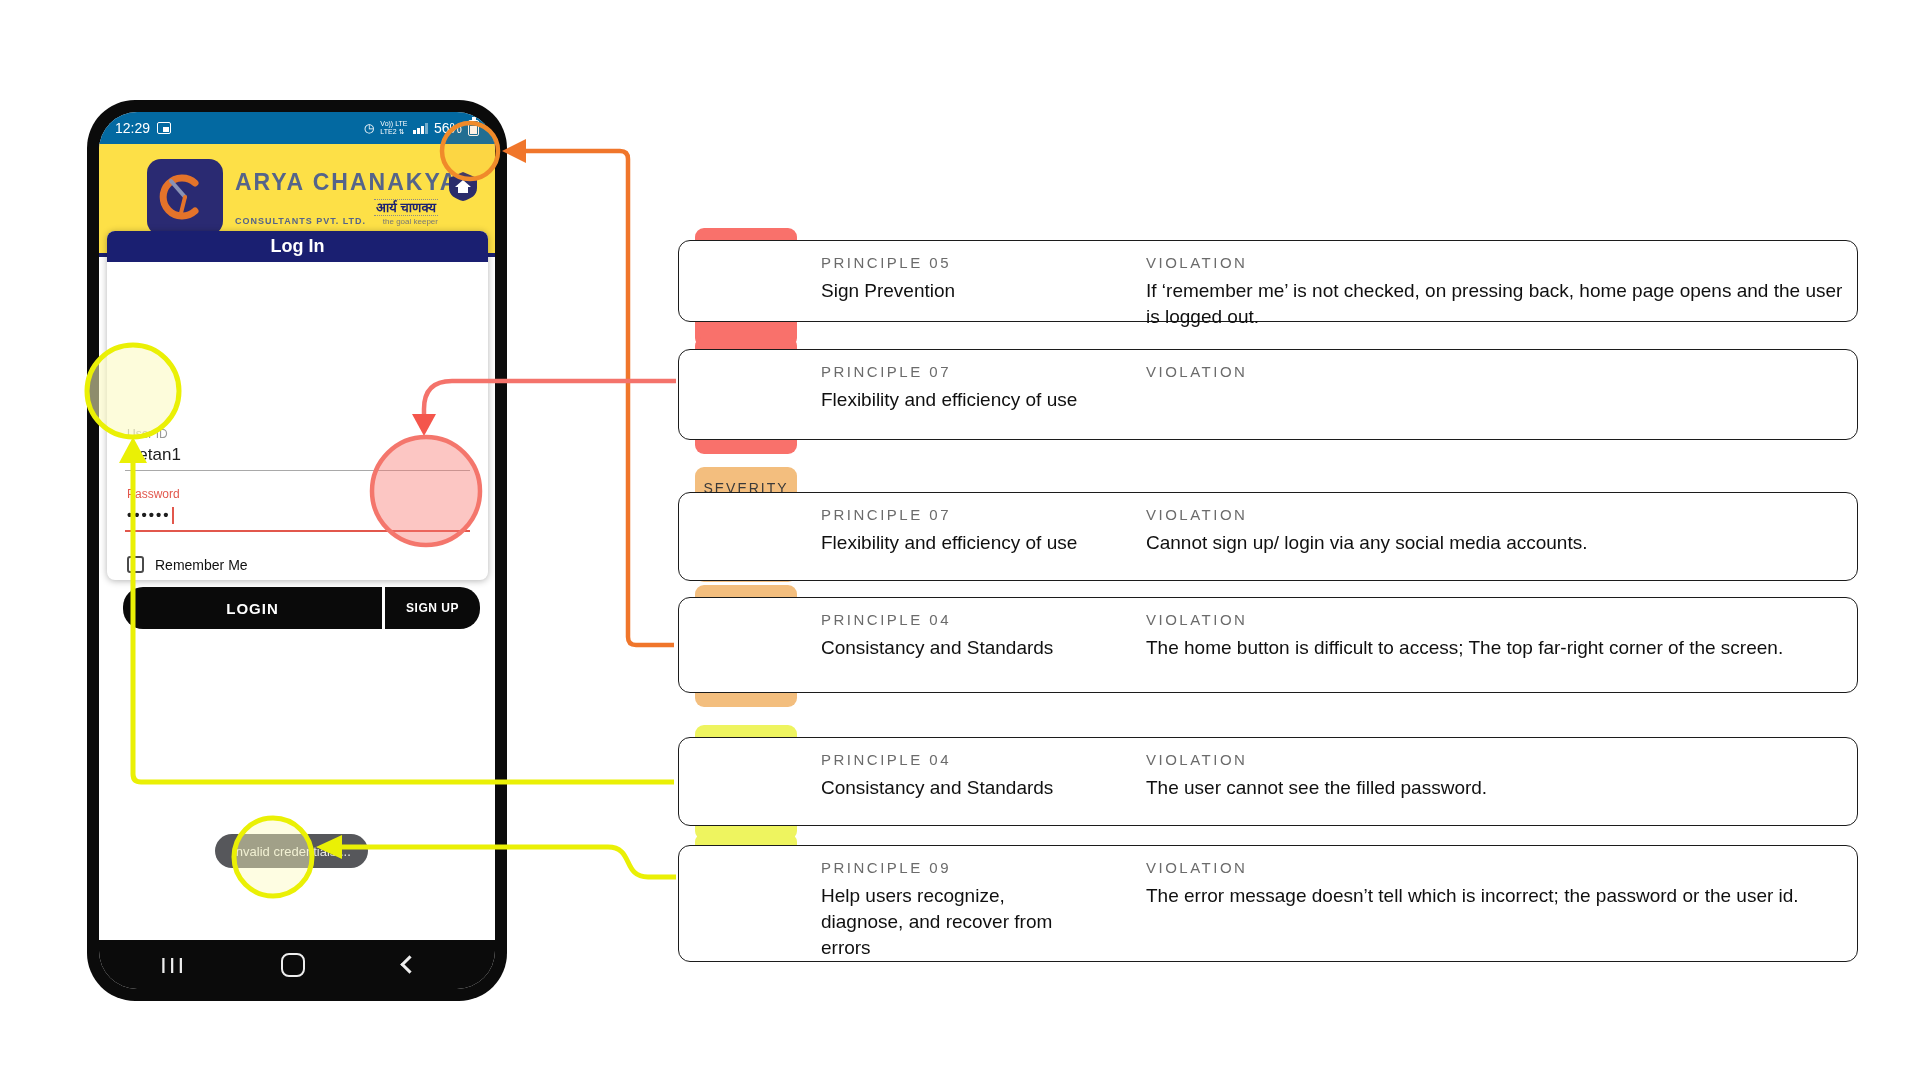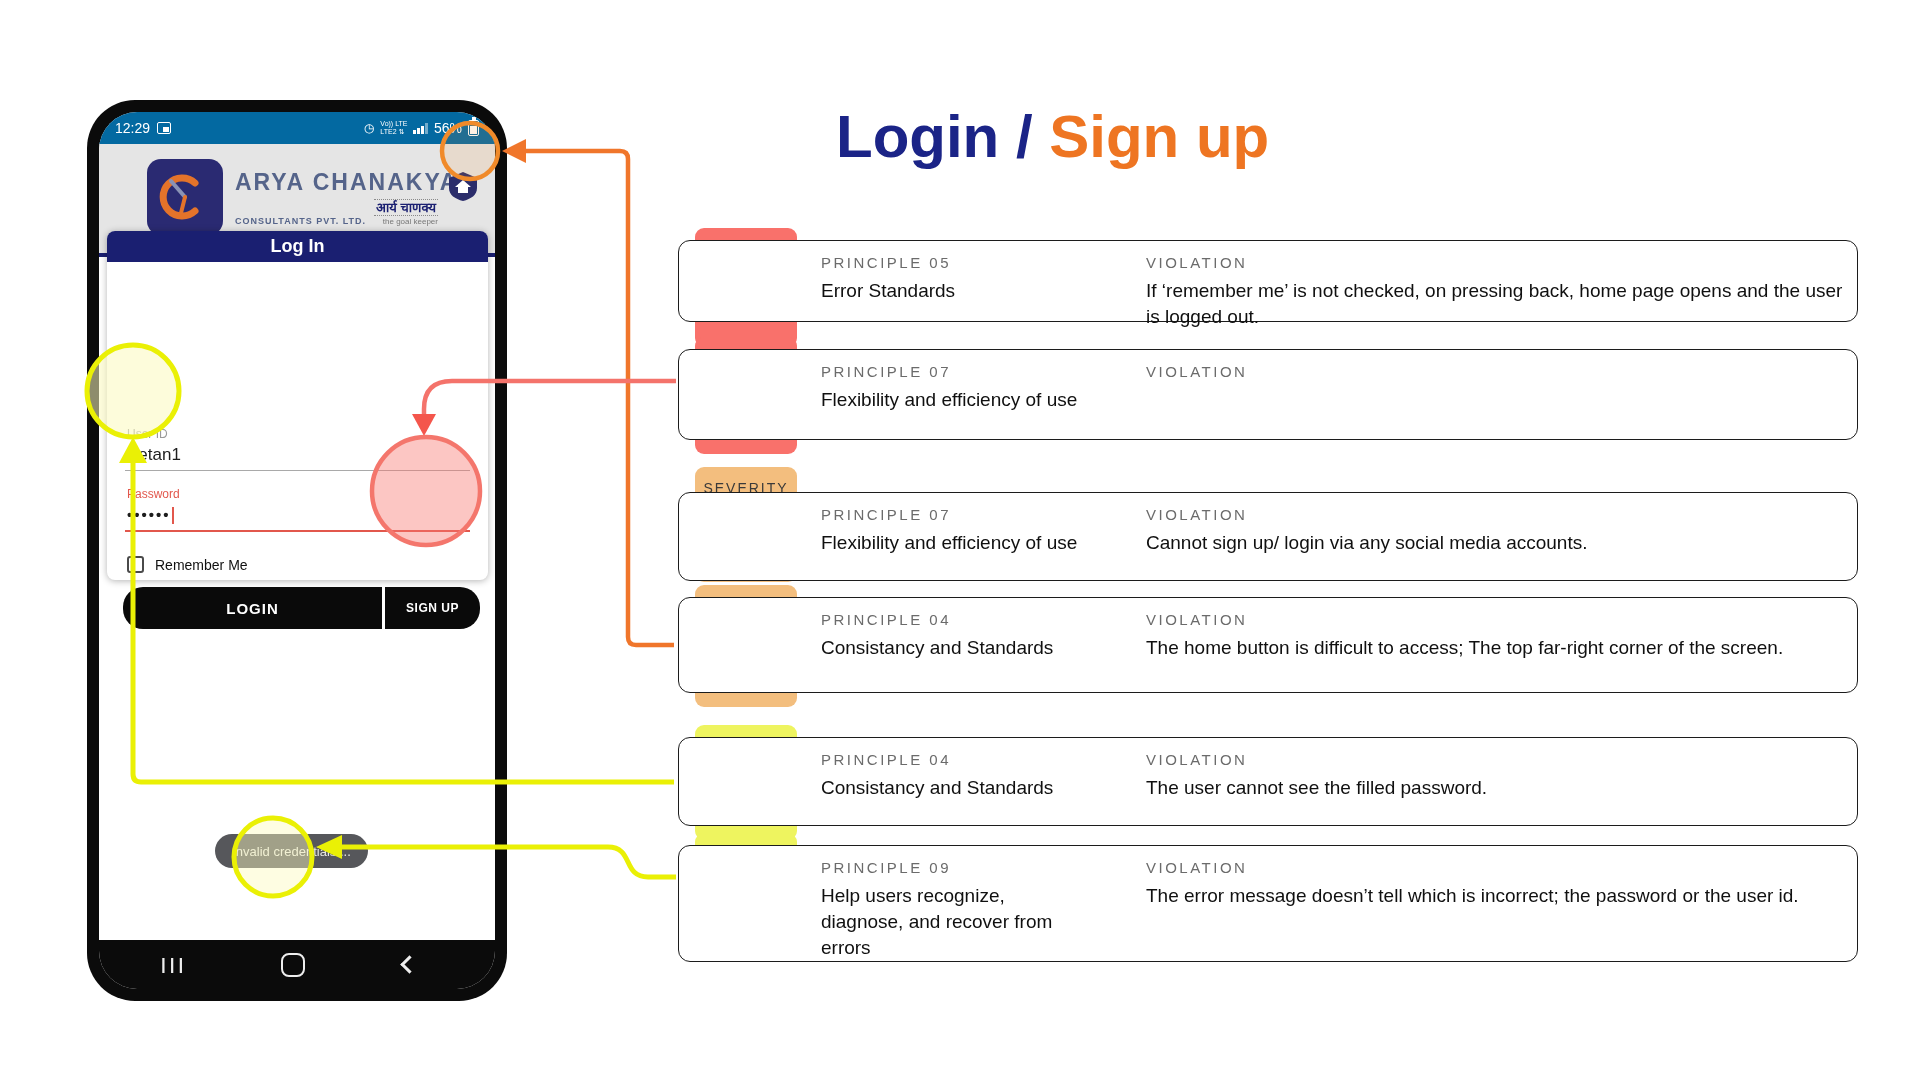--- a/index.html
+++ b/index.html
@@ -22,21 +22,21 @@
   .alarm-ic { font-size:12px; line-height:1; }
   .net-label { font-size:7px; line-height:1.1; text-align:left; white-space:pre-line; }
   .sigbars { display:flex; align-items:flex-end; gap:1.5px; height:11px; }
   .sigbars i { display:block; width:2.5px; background:#fff; }
   .sigbars i:nth-child(1){height:4px}.sigbars i:nth-child(2){height:6px}
   .sigbars i:nth-child(3){height:8px}.sigbars i:nth-child(4){height:11px; opacity:.45}
   .batt { width:11px; height:16px; border:1.5px solid #fff; border-radius:2px; position:relative; }
   .batt::before { content:""; position:absolute; top:-4px; left:2.5px; width:4px; height:2.5px; background:#fff; }
   .batt::after { content:""; position:absolute; left:1px; right:1px; bottom:1px; height:8px; background:#fff; }
 
-  .appheader { position:absolute; left:0; top:32px; width:100%; height:109px; background:#e5e5e5; }
+  .appheader { position:absolute; left:0; top:32px; width:100%; height:109px; background:#fde047; }
   .hdr-divider { position:absolute; left:0; top:141px; width:100%; height:4px; background:#1A1F71; }
   .logo-wrap { position:absolute; left:48px; top:15px; display:flex; gap:12px; align-items:center; }
   .logo-box { width:76px; height:76px; background:#2A2A72; border-radius:14px; display:flex; align-items:center; justify-content:center; }
   .brand-text .brand-name { font-size:23px; font-weight:bold; letter-spacing:2px; color:#55648A; }
   .brand-sub-row { display:flex; align-items:flex-end; gap:8px; margin-top:2px; }
   .brand-sub { font-size:9px; letter-spacing:1px; color:#55648A; font-weight:bold; }
   .brand-hindi { font-size:13px; color:#1A1F71; font-weight:bold; border-top:1px dotted #8a8a8a; border-bottom:1px dotted #8a8a8a; padding:0 2px; }
   .brand-tag { font-size:8px; color:#777; text-align:right; margin-top:1px; }
   .home-btn { position:absolute; right:12px; top:22px; width:40px; height:40px; display:flex; align-items:center; justify-content:center; }
 
@@ -176,23 +176,20 @@
 
       <div class="navbar">
         <span class="nav-recents">|||</span>
         <span class="nav-home"></span>
         <span class="nav-back"></span>
       </div>
 
     </div>
   </div>
 
-  <div class="title">
-    <span class="t-navy">Login / </span><span class="t-orange">Sign up</span>
-  </div>
 
   <div class="sevblock sev-red" style="top:228px; height:119px">
     <div class="sev-lbl">SEVERITY</div>
       <div class="sev-num">4</div>
     </div>
   <div class="sevblock sev-red" style="top:337px; height:117px">
     <div class="sev-lbl">SEVERITY</div>
       <div class="sev-num">4</div>
     </div>
   <div class="sevblock sev-orange" style="top:467px; height:115px">
@@ -208,21 +205,21 @@
       <div class="sev-num">2</div>
     </div>
   <div class="sevblock sev-yellow" style="top:833px; height:129px">
     <div class="sev-lbl">SEVERITY</div>
       <div class="sev-num">2</div>
     </div>
 
   <div class="vcard" style="top:240px; height:82px">
     <div class="col col-principle">
         <div class="card-lbl">PRINCIPLE 05</div>
-        <div class="card-txt">Error Standards</div>
+        <div class="card-txt">Sign Prevention</div>
       </div>
     <div class="col col-violation">
         <div class="card-lbl">VIOLATION</div>
         <div class="card-txt">If ‘remember me’ is not checked, on pressing back,  home page opens and the user is logged out.</div>
       </div>
   </div>
   <div class="vcard" style="top:349px; height:91px">
     <div class="col col-principle">
         <div class="card-lbl">PRINCIPLE 07</div>
         <div class="card-txt">Flexibility and efficiency of use</div>

